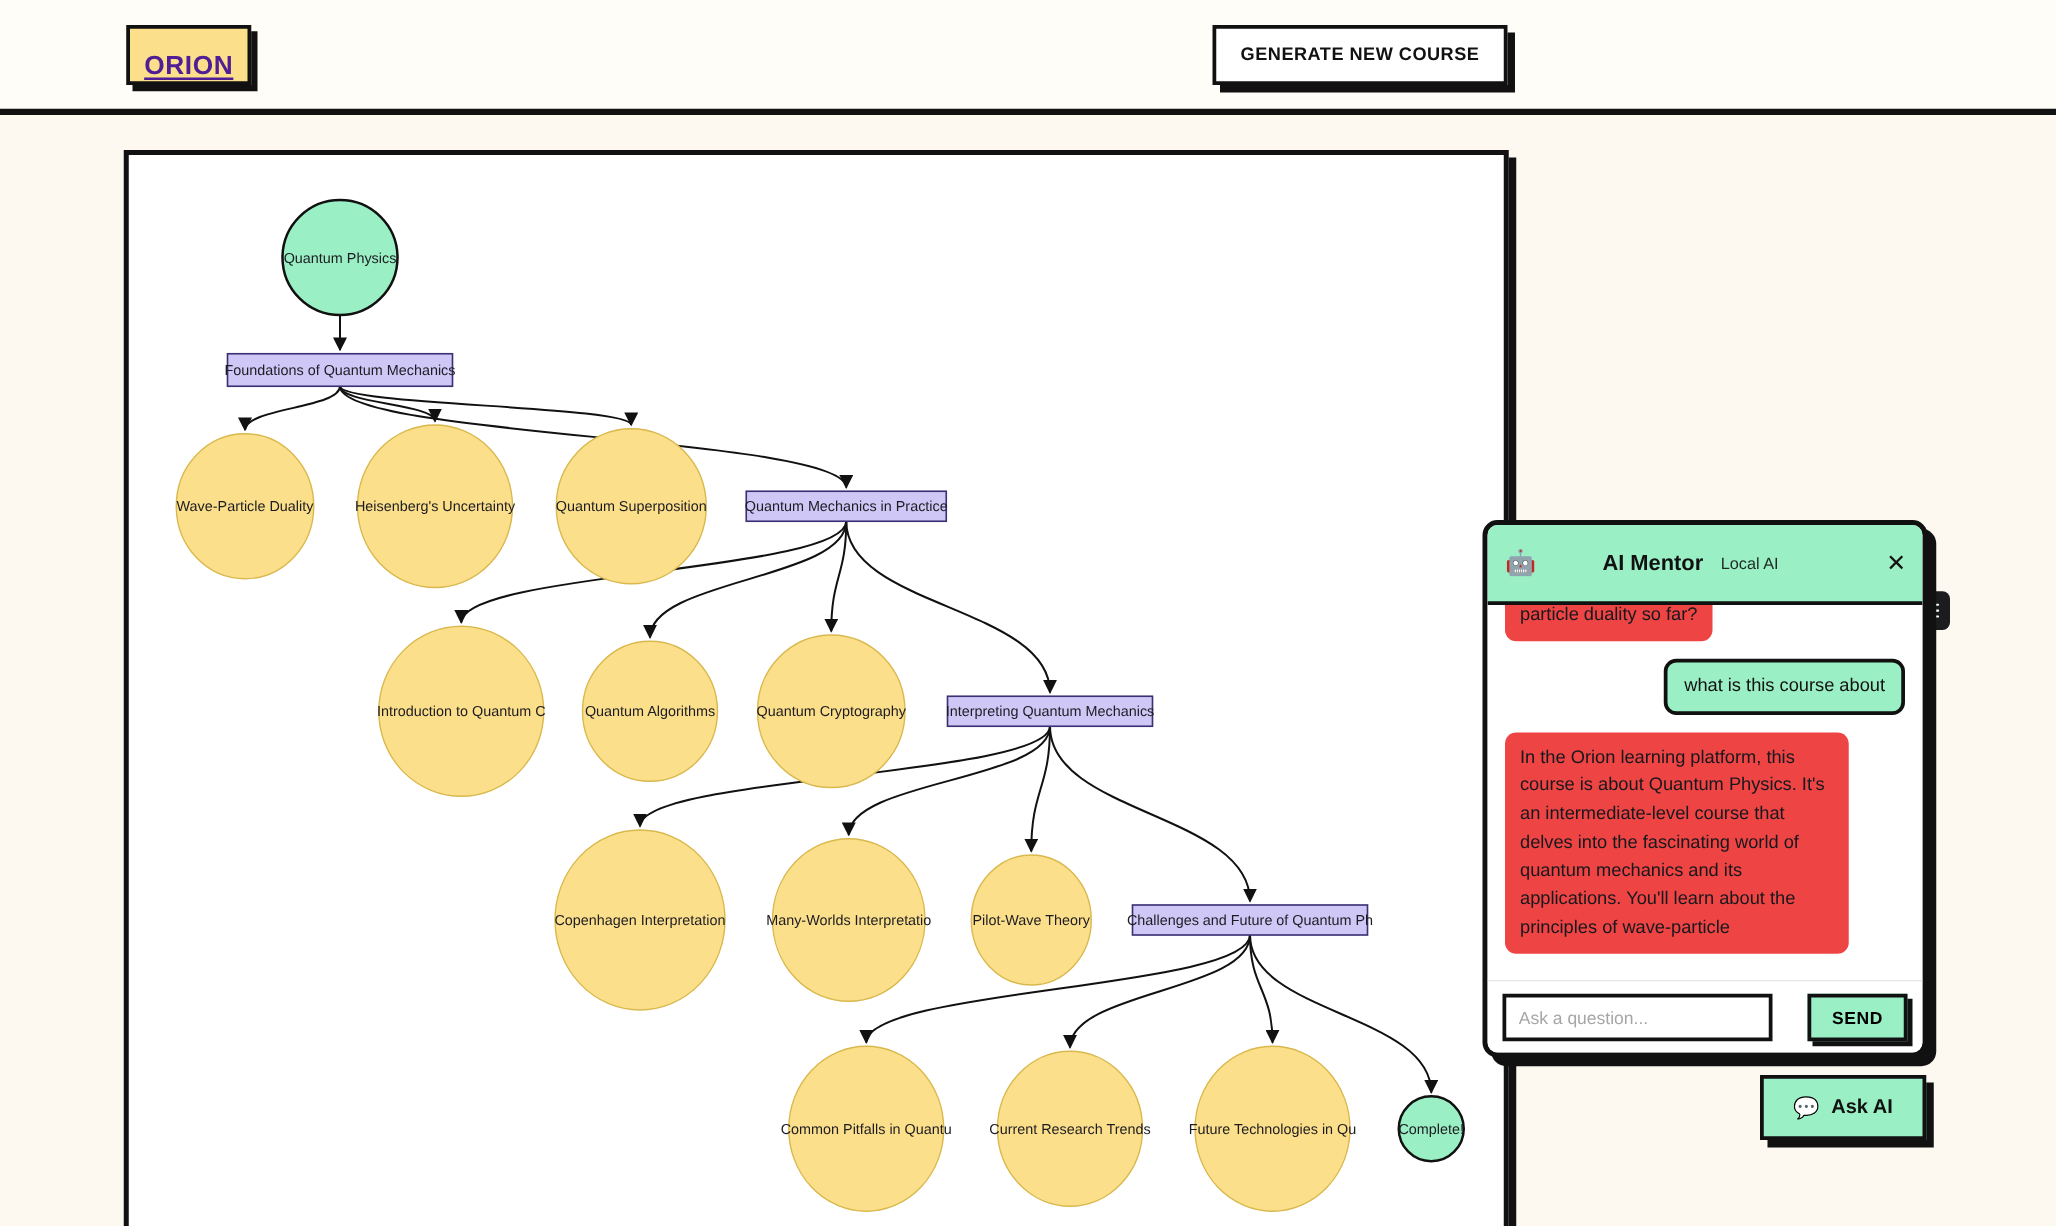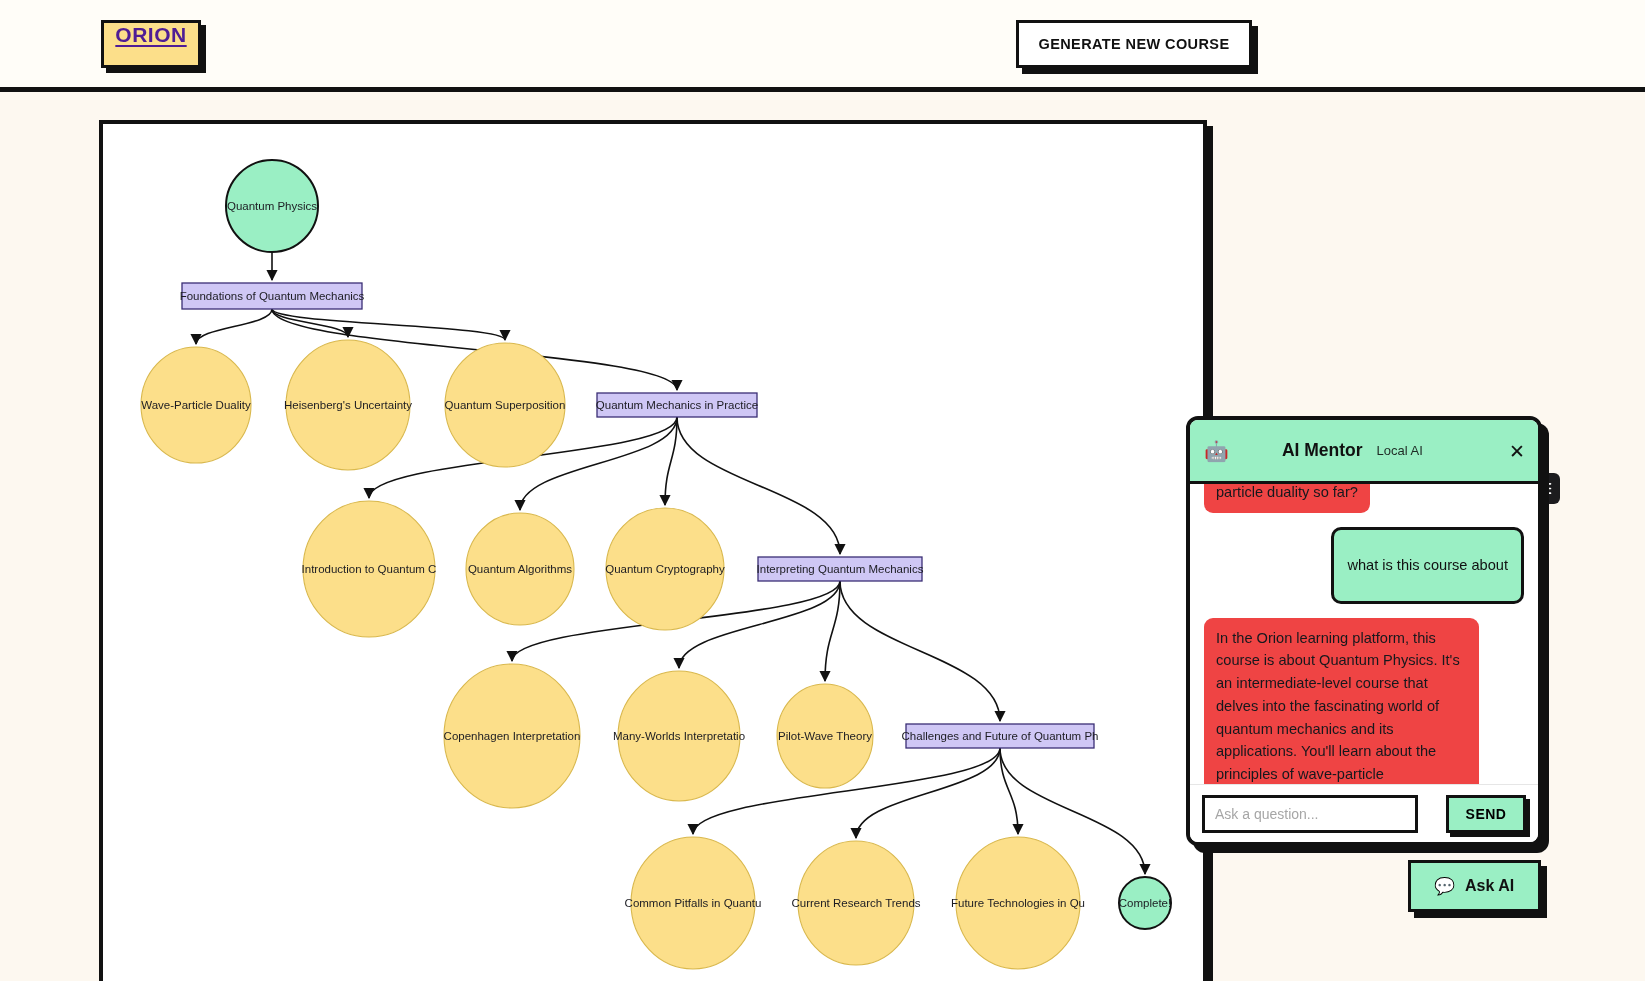--- a/index.html
+++ b/index.html
@@ -25,30 +25,30 @@
   #logo-shadow {
     position: absolute; left: 5px; top: 5px;
     width: 100px; height: 48px;
     background: #111111;
   }
   #logo-box {
     position: absolute; left: 0; top: 0;
     width: 100px; height: 48px;
     background: #fcdf8a;
     border: 3px solid #111111;
-    display: flex; align-items: flex-start; justify-content: center;
+    display: flex; align-items: flex-end; justify-content: center;
   }
   #logo-text {
     font-size: 21px; font-weight: bold;
     color: #4f1d95; letter-spacing: 0.5px;
     text-decoration: underline;
     text-underline-offset: 3px;
   }
   #gen-wrap {
-    position: absolute; left: 1016px; top: 20px;
+    position: absolute; left: 970px; top: 20px;
     width: 236px; height: 48px;
   }
   #gen-shadow {
     position: absolute; left: 6px; top: 6px;
     width: 236px; height: 48px;
     background: #111111;
   }
   #gen-btn {
     position: absolute; left: 0; top: 0;
     width: 236px; height: 48px;
@@ -144,21 +144,21 @@
     border-radius: 9px;
     padding: 9px 12px;
   }
   .msg-bot.clip-top { margin-top: -22px; }
   .msg-user {
     align-self: flex-end;
     background: #9aefc4;
     color: #111111;
     border: 3px solid #111111;
     border-radius: 10px;
-    padding: 24px 13px;
+    padding: 8px 13px;
     font-size: 14.6px;
   }
   #chat-input-row {
     flex: 0 0 58px;
     border-top: 1px solid #e6e6e6;
     display: flex; align-items: center;
     padding: 0 12px; gap: 28px;
     background: #ffffff;
   }
   #chat-input {

